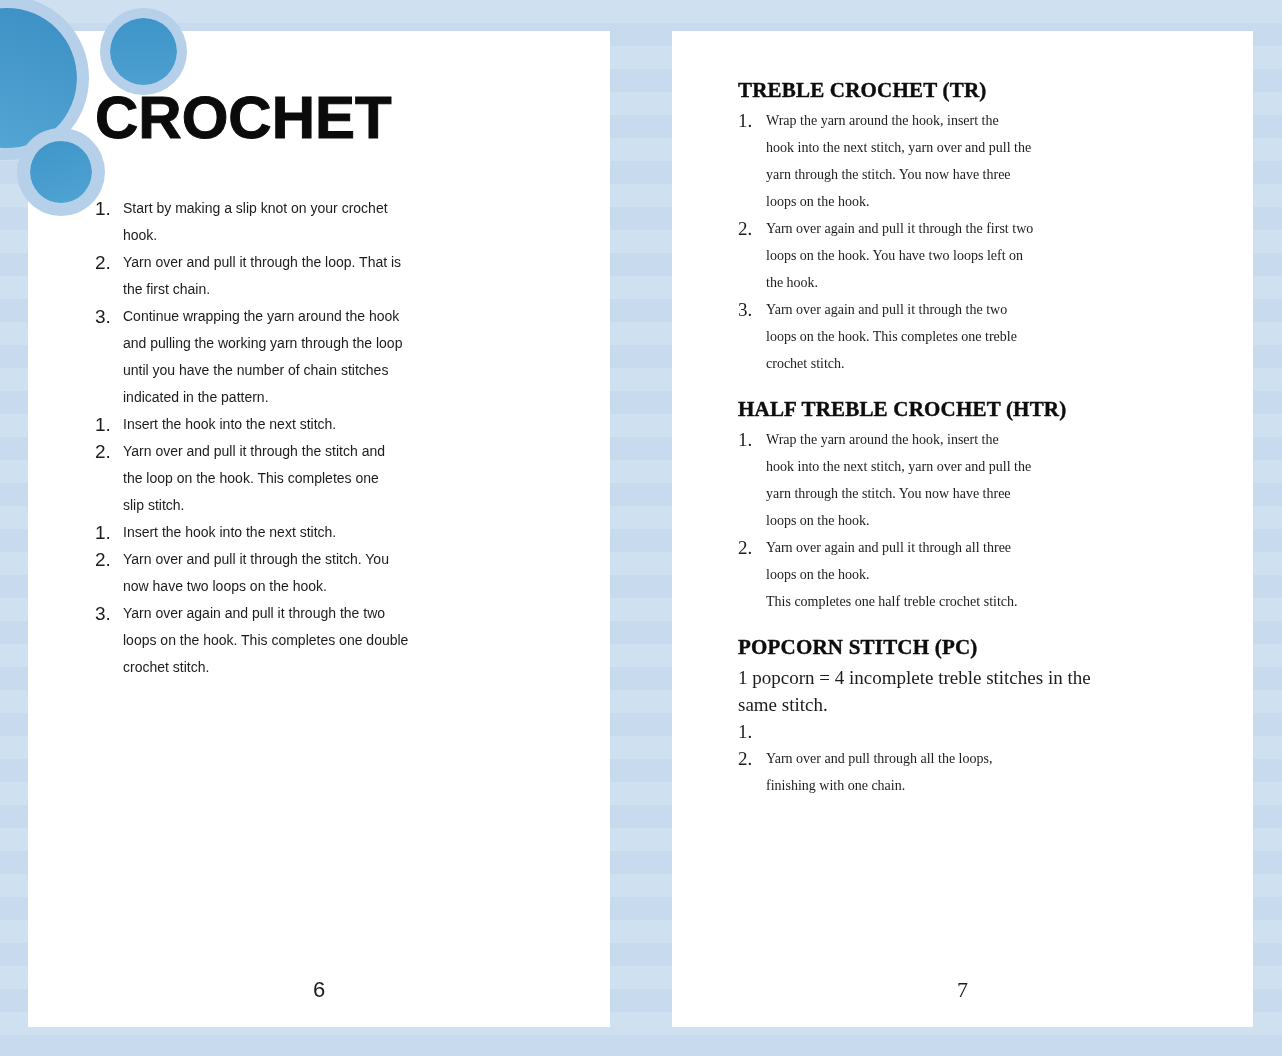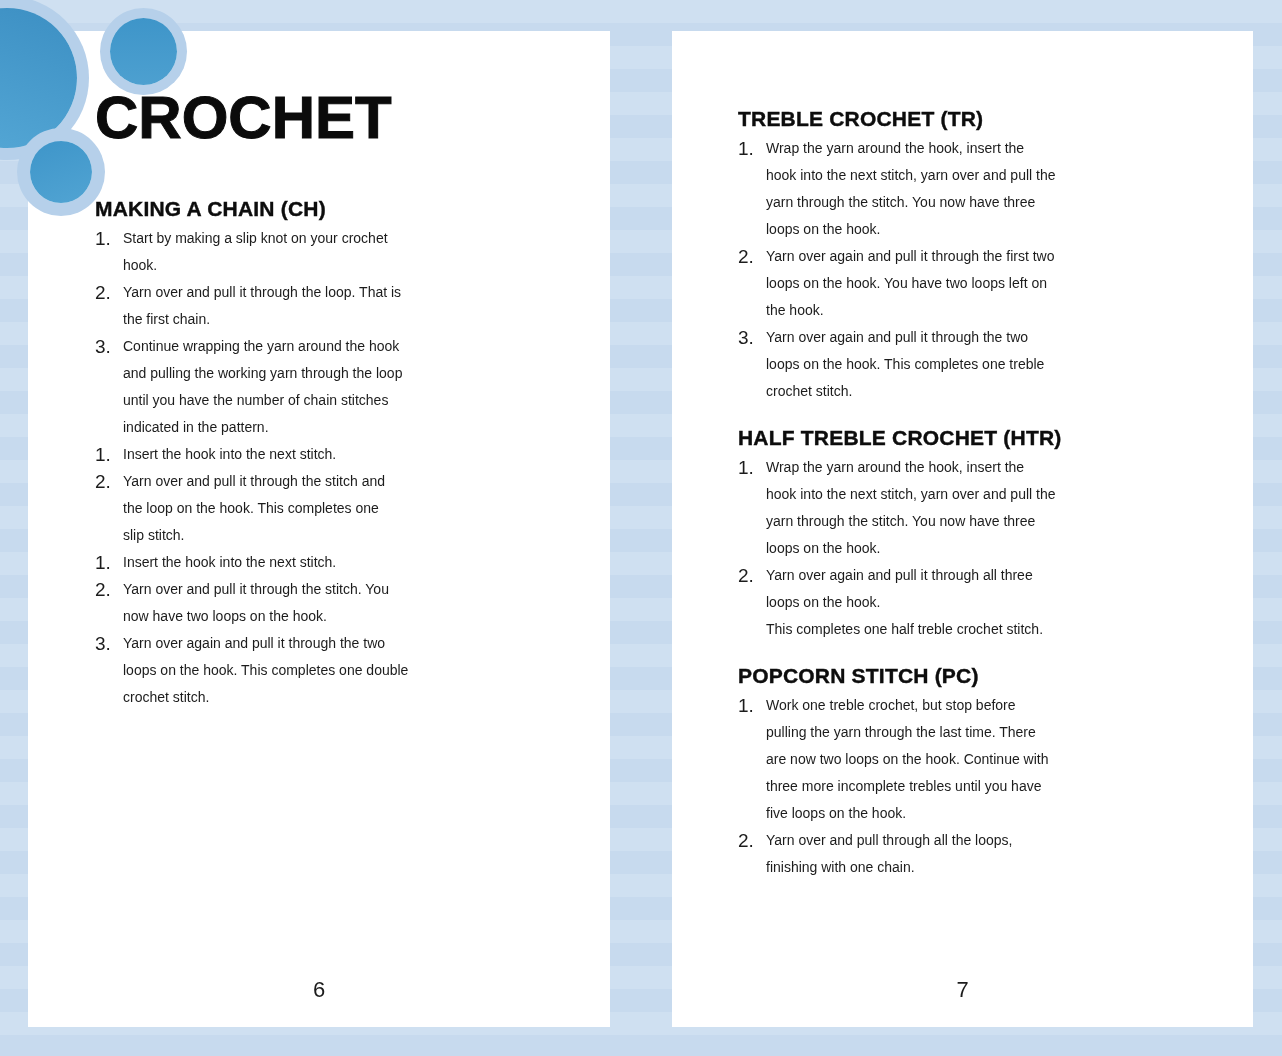--- a/index.html
+++ b/index.html
@@ -18,21 +18,21 @@
     );
   }
   .page {
     position: absolute;
     top: 31px; height: 996px;
     background: #ffffff;
     box-sizing: border-box;
     z-index: 1;
   }
   .page-left  { left: 28px;  width: 582px; padding: 56px 30px 0 67px; }
-  .page-right { left: 672px; width: 581px; padding: 74px 28px 0 66px; }
+  .page-right { left: 672px; width: 581px; padding: 46px 28px 0 66px; font-family: Liberation Serif, serif; }
 
   
   .deco { position: absolute; border-radius: 50%; z-index: 2; }
   .deco-a {
     left: -63px; top: 8px; width: 140px; height: 140px;
     background: linear-gradient(200deg, #3c8fc3, #55a8d6);
     box-shadow: 0 0 0 12px #b6d0ea;
   }
   .deco-b {
     left: 110px; top: 18px; width: 67px; height: 67px;
@@ -104,21 +104,20 @@
 
 <div class="spread">
 
   <div class="page page-left">
     <div class="content">
       <h1 class="title">
         <div>CROCHET</div>
       </h1>
 
       <section>
-        <h2>MAKING A CHAIN (CH)</h2>
         <ol class="steps">
           <li>
             <span class="num">1.</span>
             <span class="txt">Start by making a slip knot on your crochet
 hook.</span>
           </li>
           <li>
             <span class="num">2.</span>
             <span class="txt">Yarn over and pull it through the loop. That is
 the first chain.</span>
@@ -212,28 +211,25 @@
             <span class="num">2.</span>
             <span class="txt">Yarn over again and pull it through all three
 loops on the hook.
 This completes one half treble crochet stitch.</span>
           </li>
         </ol>
       </section>
 
       <section>
         <h2>POPCORN STITCH (PC)</h2>
-        <ol class="steps">
-          <li>
-            <span class="num">1.</span>
-            <span class="txt">Work one treble crochet, but stop before
-pulling the yarn through the last time. There
-are now two loops on the hook. Continue with
-three more incomplete trebles until you have
-five loops on the hook.</span>
+        <p class="intro">1 popcorn = 4 incomplete treble stitches in the
+same stitch.</p>
+        <ol class="steps">
+          <li>
+            <span class="num">1.</span>
           </li>
           <li>
             <span class="num">2.</span>
             <span class="txt">Yarn over and pull through all the loops,
 finishing with one chain.</span>
           </li>
         </ol>
       </section>
     </div>
     <div class="pagenum">7</div>

